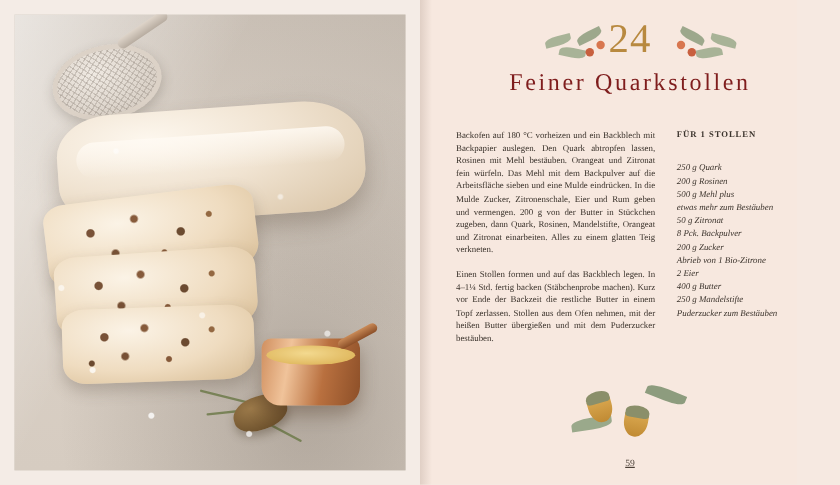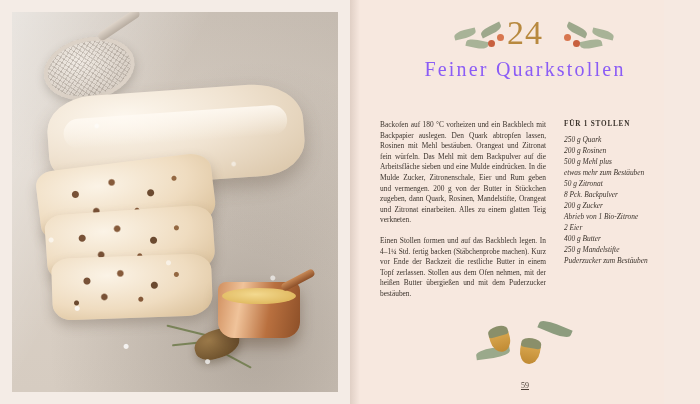--- a/index.html
+++ b/index.html
@@ -244,27 +244,27 @@
     letter-spacing: 1px;
     font-family: "Liberation Serif", serif;
   }
   .recipe-title {
     position: absolute;
     top: 58px;
     left: 0;
     width: 350px;
     text-align: center;
     font-size: 20px;
-    color: #8b5cf6;
+    color: #7f1d1d;
     letter-spacing: 2.2px;
     font-family: "Liberation Serif", serif;
   }
   .columns {
     position: absolute;
-    top: 120px;
+    top: 108px;
     left: 30px;
     width: 296px;
     display: flex;
     gap: 18px;
   }
   .col-method {
     width: 166px;
   }
   .col-method p {
     margin: 0 0 10px 0;
@@ -274,21 +274,21 @@
     text-align: justify;
   }
   .col-ingredients {
     width: 112px;
   }
   .ing-heading {
     font-size: 7.2px;
     letter-spacing: 0.8px;
     color: #3b332c;
     font-weight: bold;
-    margin-bottom: 6px;
+    margin-bottom: 18px;
   }
   .ing-item {
     font-size: 7.4px;
     line-height: 11px;
     color: #3b332c;
     font-style: italic;
     font-family: Liberation Serif, serif;
   }
   
   .acorns {

